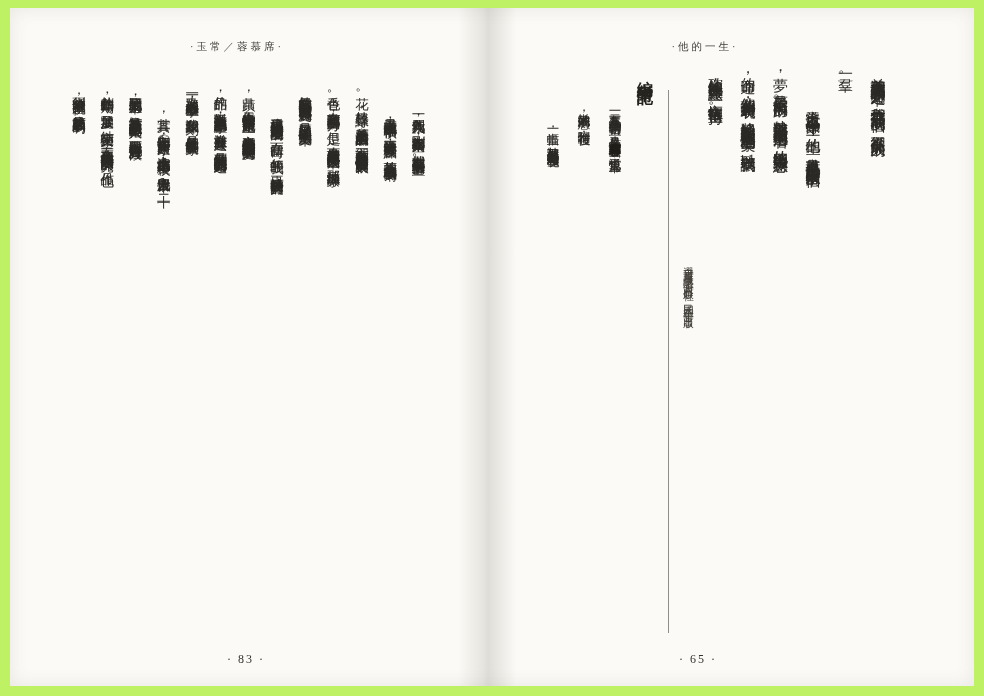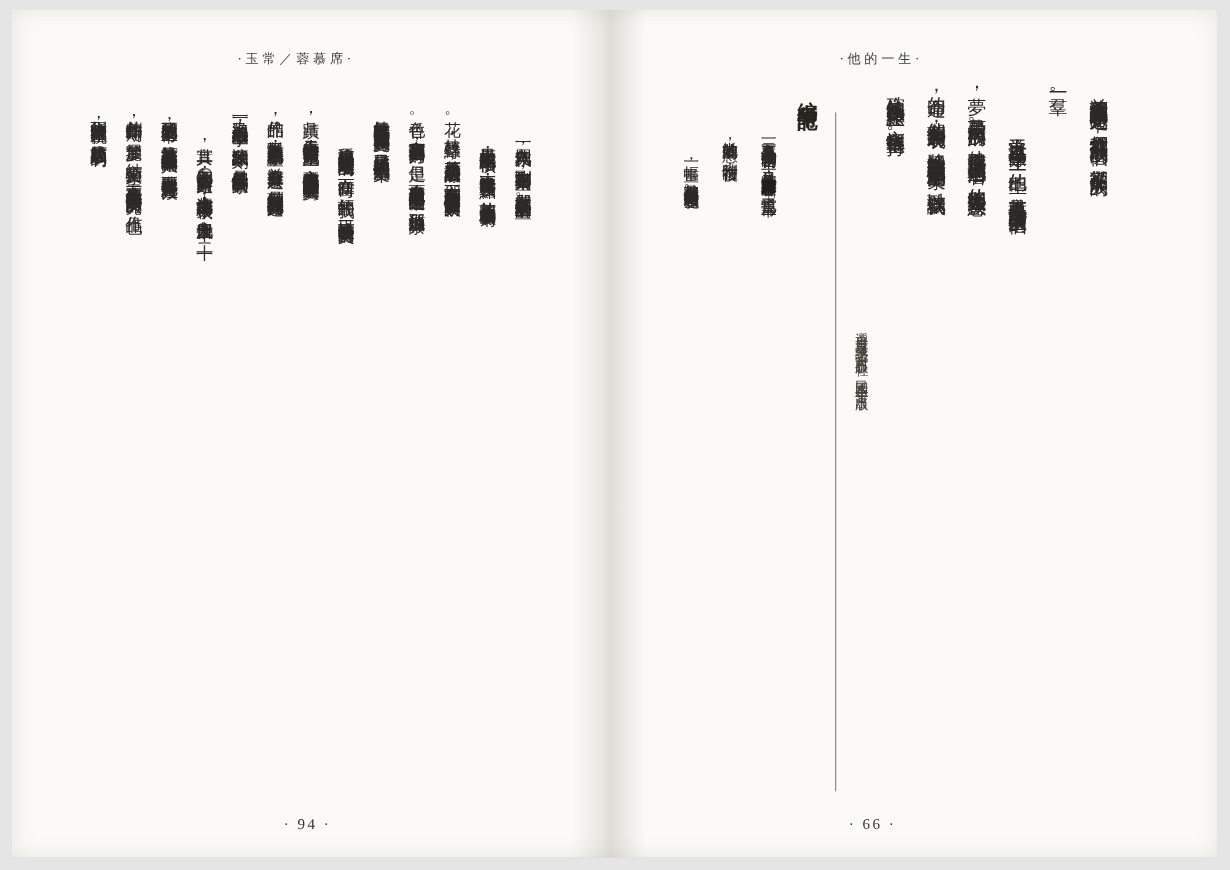--- a/index.html
+++ b/index.html
@@ -1,19 +1,19 @@
 <!DOCTYPE html>
 <html><head>
 <meta charset="utf-8">
 <style>
   * { margin:0; padding:0; box-sizing:border-box; }
   html,body { width:984px; height:696px; overflow:hidden; }
   body { font-family:"Liberation Serif","DejaVu Serif",serif; background:#a7a6a3; }
 
-  .scan { position:relative; width:984px; height:696px; background:#e5e5e5; color:#2b2a26;padding-left:36px; }
+  .scan { position:relative; width:984px; height:696px; background:#bef264; color:#2b2a26;padding-left:36px; }
   .spread { position:absolute; left:10px; top:8px; width:964px; height:678px;
             background:#fbfaf6; box-shadow:inset 0 0 18px rgba(90,85,78,.12); }
   .gutter { position:absolute; left:458px; top:8px; width:58px; height:678px;
             background:linear-gradient(90deg, rgba(110,105,96,0) 0%, rgba(110,105,96,.14) 42%,
                        rgba(110,105,96,.20) 52%, rgba(110,105,96,0) 100%); }
 
   .rhead { position:absolute; top:40px; width:130px; text-align:center;
            font-size:10.5px; letter-spacing:3px; color:#403e38; white-space:nowrap; }
   .pnum  { position:absolute; top:652px; width:74px; text-align:center;
            font-size:12px; letter-spacing:2px; color:#33312c; white-space:nowrap; }
@@ -67,21 +67,21 @@
     <div class="col ind">這種感覺是後來回想的時候才逐漸出現的，而在當時，年輕的我，正目眩神迷於西方美術的</div>
     <div class="col">眞蹟，每天在博物館和美術館裏跑上跑下，心裏充滿的都是米開朗基羅和羅丹那些氣勢逼人</div>
     <div class="col">的作品，對於常玉這張顏色黯淡的小畫，並沒有什麼興趣。倒是聽朋友說的關於他如何錯過</div>
     <div class="col">一次又一次機緣的那些故事，讓我印象深刻，眞是個脾氣古怪的畫家啊！</div>
     <div class="col ind">其實，一九〇〇年出生於四川富商之家，十七歲進上海的美術學校，十九歲留學日本，二十</div>
     <div class="col">歲就到了巴黎的常玉，應該算是幼有大志而又很幸運的年輕人。他在巴黎也確實有過一段狂</div>
     <div class="col">熱的創作時期，參加展覽，結交藝術家，在二十八歲那年娶了一個法國侯爵的女兒，作品也</div>
     <div class="col">得到收藏家的重視，應該算是很順利的了。</div>
   </div>
 
-  <div class="pnum" style="left:209px">· 94 ·</div>
+  <div class="pnum" style="left:209px">· 83 ·</div>
 
   <div class="rhead" style="left:640px">·他的一生·</div>
 
   <div class="vtext right-main">
     <div class="col">並讓我們意識到人的眼光之短窄，我們往往只看那成功的一個，卻從不見那失敗的</div>
     <div class="col">一羣。</div>
     <div class="col ind2">常玉逝世迄今已二十餘年，他的一生，充其量也不過是巴黎芸芸衆生中的一個</div>
     <div class="col">夢，夢是空幻了無痕跡的。他雖然是那麼消極無爲地生活着，他的後半生如被蠱惑</div>
     <div class="col">的命運，他卻藉着創作的表現，將極端的愁苦窮困化作悲劇性的美學，以致讓我們</div>
     <div class="col">確知他的生命雖然終止，永恆卻依舊堅持。</div>
@@ -92,14 +92,14 @@
   <div class="vrule"></div>
 
   <div class="vtext note-head">編者附記：</div>
 
   <div class="vtext note-body">
     <div class="col npt"><span>一九九二年五月二十一日的聯合副刊上，又是作家又是畫家的</span><span class="b">席慕蓉</span><span>，也寫了一篇「常玉」，</span></div>
     <div class="col npt">徵求她的同意，特附刊在後：</div>
     <div class="col npt2">一幅畫，其實就是那個畫者的渴望和靈魂。</div>
   </div>
 
-  <div class="pnum" style="left:661px">· 66 ·</div>
+  <div class="pnum" style="left:661px">· 65 ·</div>
 </div>
 
 </body></html>

